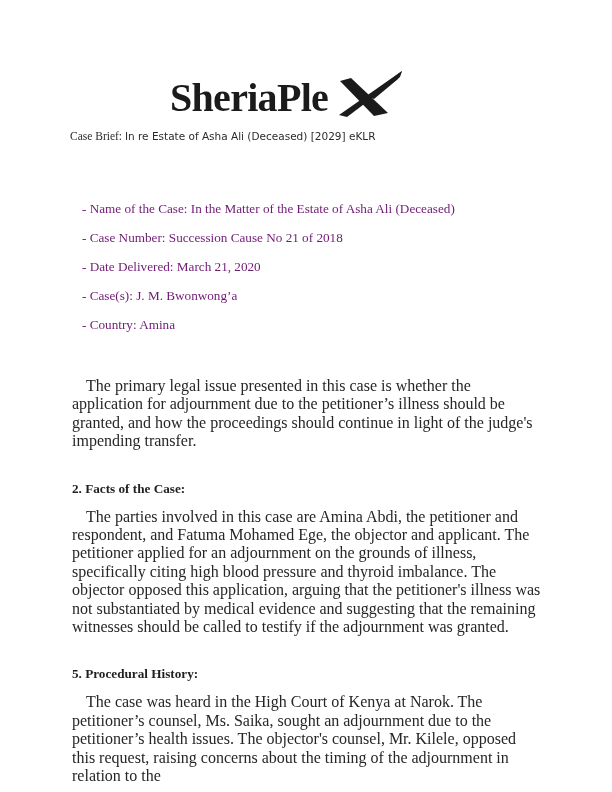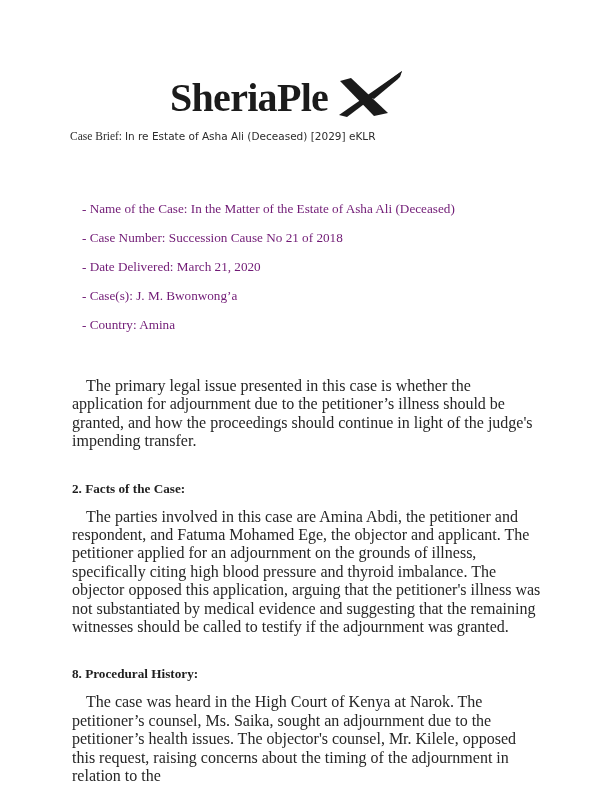--- a/index.html
+++ b/index.html
@@ -155,19 +155,19 @@
 
     <div>
       <p class="sec-heading">2. Facts of the Case:</p>
       <div class="gap-after-heading"></div>
       <p class="para">The parties involved in this case are Amina Abdi, the petitioner and respondent, and Fatuma Mohamed Ege, the objector and applicant. The petitioner applied for an adjournment on the grounds of illness, specifically citing high blood pressure and thyroid imbalance. The objector opposed this application, arguing that the petitioner's illness was not substantiated by medical evidence and suggesting that the remaining witnesses should be called to testify if the adjournment was granted.</p>
     </div>
 
     <div class="gap-section-sm"></div>
 
     <div>
-      <p class="sec-heading">8. Procedural History:</p>
+      <p class="sec-heading">5. Procedural History:</p>
       <div class="gap-after-heading"></div>
       <p class="para">The case was heard in the High Court of Kenya at Narok. The petitioner’s counsel, Ms. Saika, sought an adjournment due to the petitioner’s health issues. The objector's counsel, Mr. Kilele, opposed this request, raising concerns about the timing of the adjournment in relation to the</p>
     </div>
 
   </div>
 </div>
 
 </body></html>

